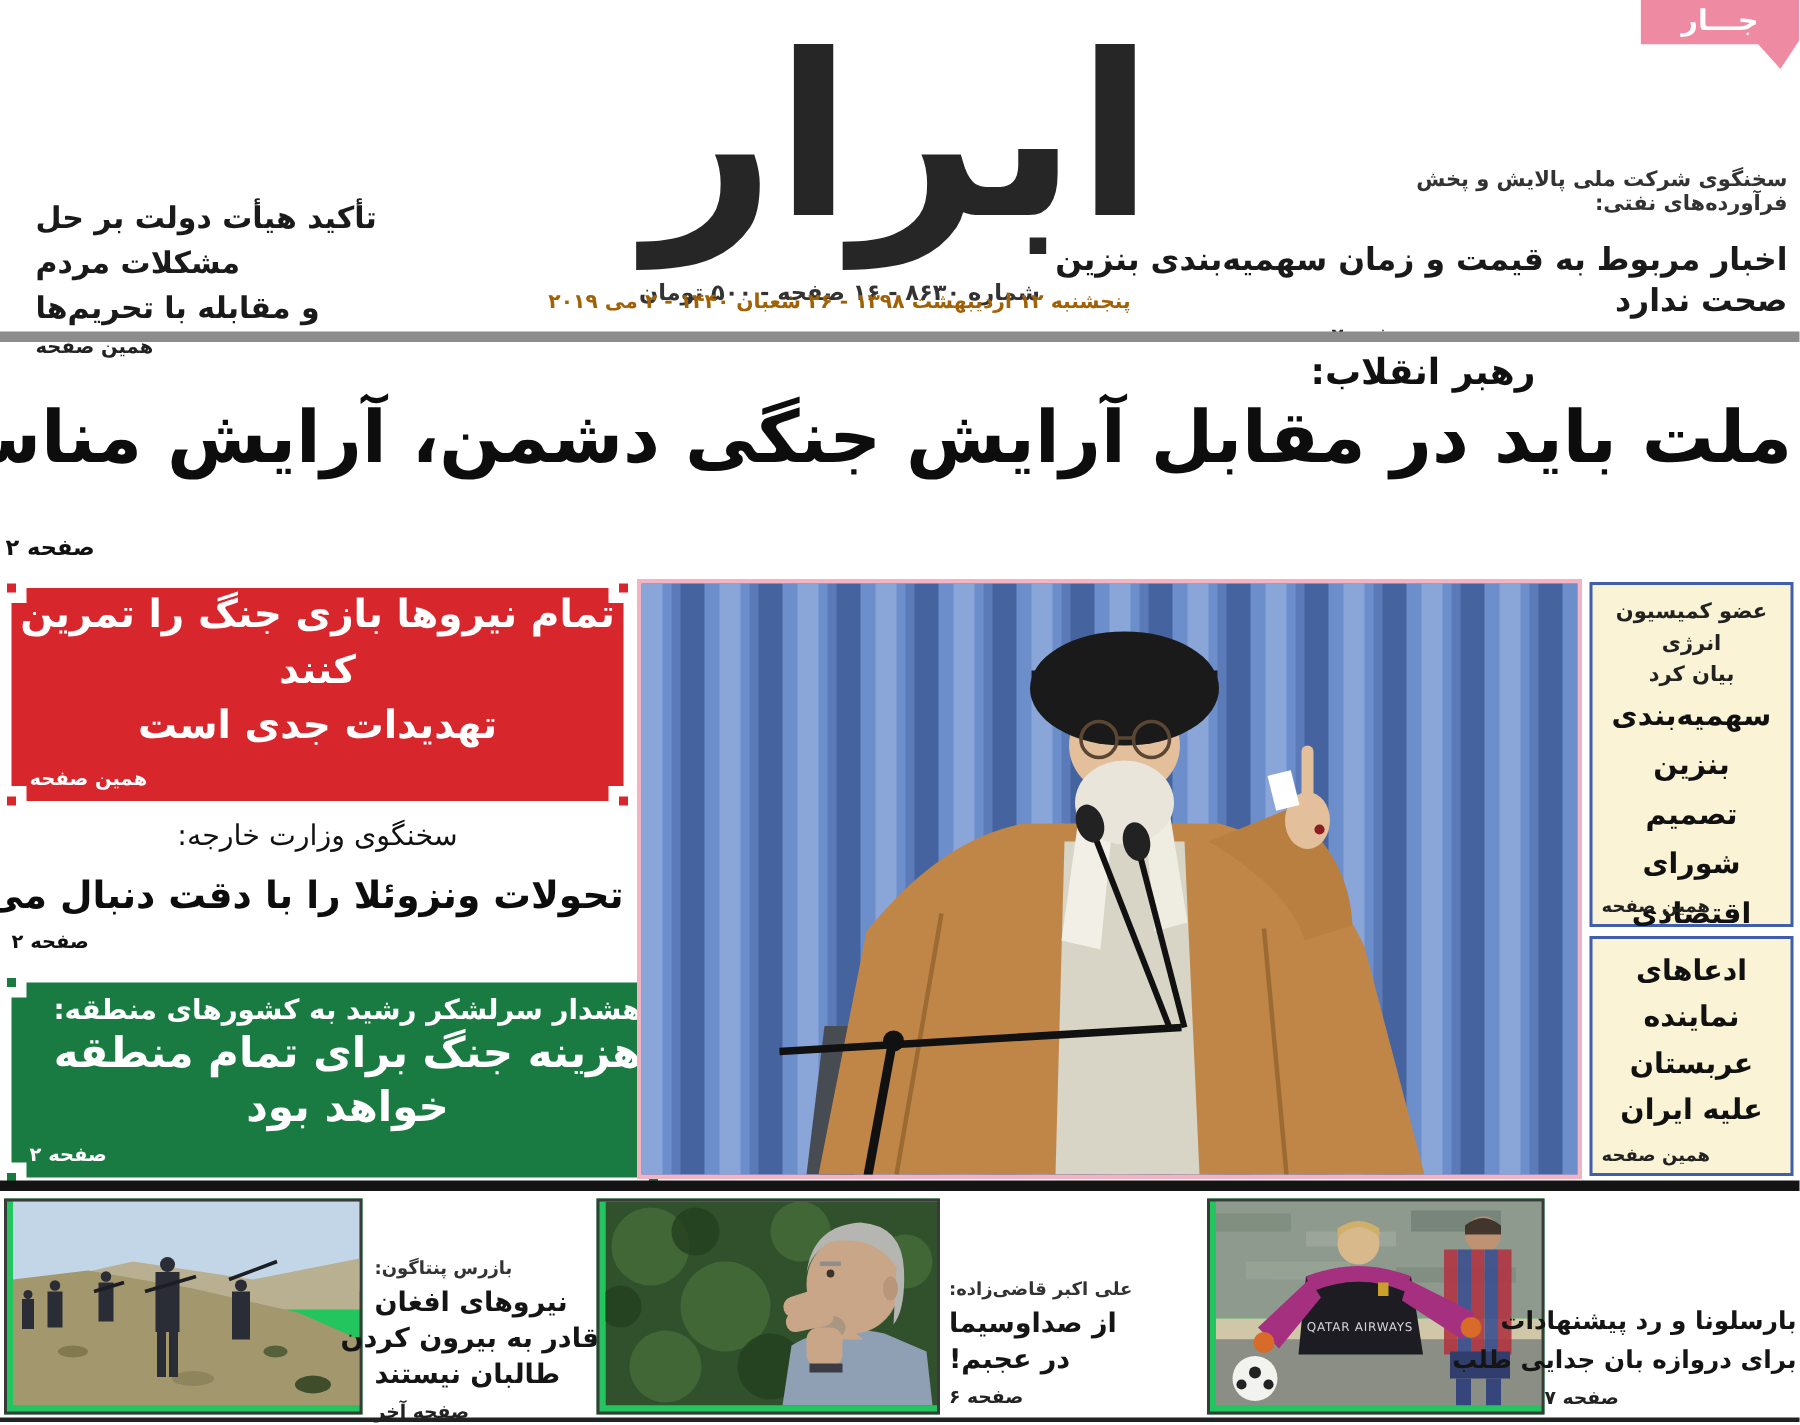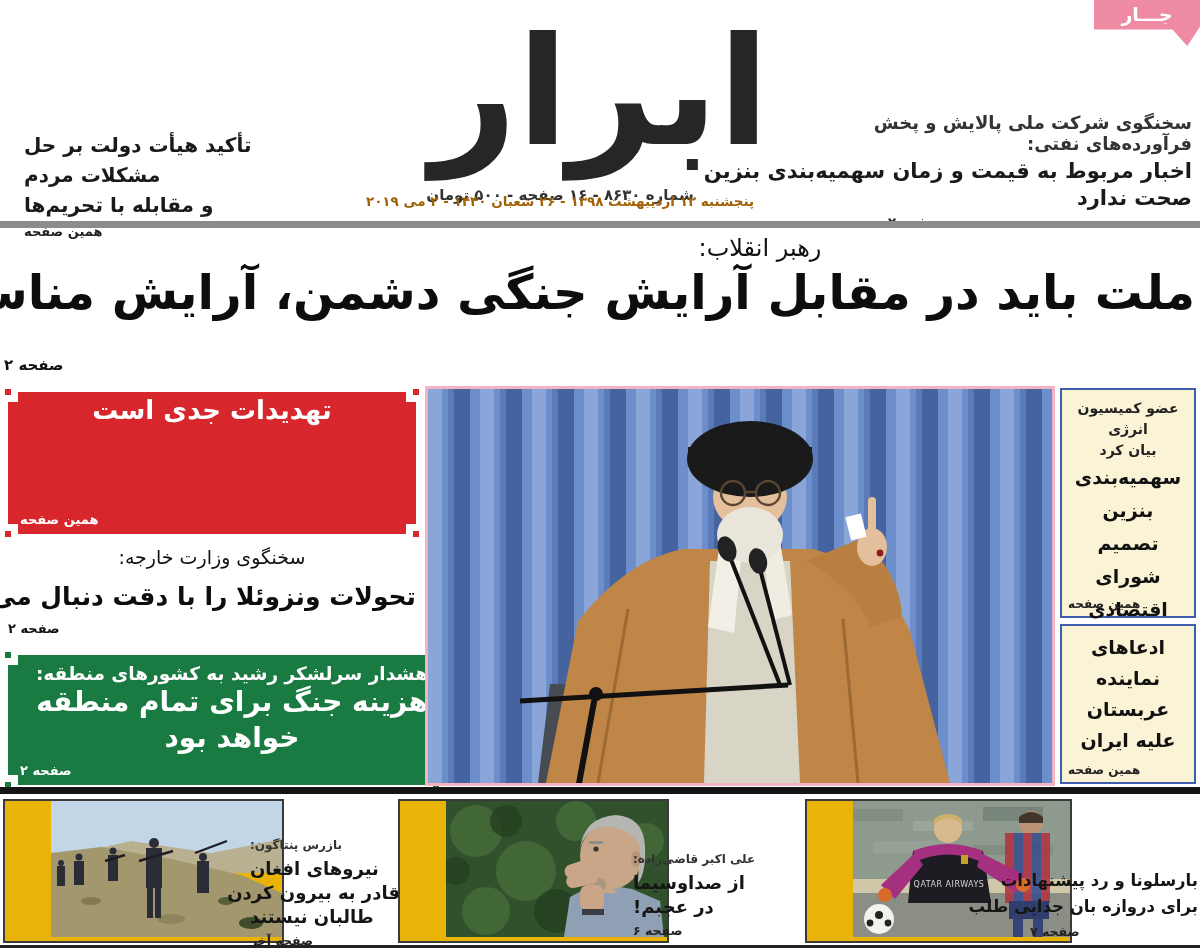--- a/index.html
+++ b/index.html
@@ -21,27 +21,27 @@
     font-size:150px;font-weight:bold;color:#262626;line-height:196px;
   }
   .issue-line{position:absolute;top:186px;left:340px;width:440px;text-align:center;
     font-size:15px;font-weight:bold;color:#333;}
   .date-line{position:absolute;top:193px;left:340px;width:440px;text-align:center;
     font-size:13.5px;font-weight:700;color:#a16207;}
   .header-left{position:absolute;top:130px;left:24px;width:300px;text-align:left;direction:rtl;}
   .header-left .h-line{font-size:20px;font-weight:bold;line-height:30px;color:#1a1a1a;}
   .header-left .pref{margin-top:4px;font-size:13px;font-weight:bold;color:#222;}
   .header-right{position:absolute;top:112px;right:8px;width:332px;text-align:right;}
-  .header-right .kick{font-size:18px;font-weight:600;color:#333;margin-bottom:4px;}
+  .header-right .kick{font-size:14px;font-weight:600;color:#333;margin-bottom:16px;}
   .header-right .h-line{font-size:21px;font-weight:bold;line-height:27px;color:#1a1a1a;white-space:nowrap;}
   .header-right .pref{margin-top:3px;font-size:13px;font-weight:bold;color:#222;padding-left:28px;text-align:left;}
   .gray-rule{position:absolute;top:221px;left:0;width:1200px;height:7px;background:#8c8c8c;}
   
-  .lead-kicker{position:absolute;top:234px;left:460px;width:600px;text-align:center;
-    font-size:24px;font-weight:400;color:#111;}
+  .lead-kicker{position:absolute;top:234px;left:424px;width:600px;text-align:right;
+    font-size:24px;font-weight:700;color:#111;}
   .lead-headline{position:absolute;top:264px;left:5px;width:1190px;text-align:center;
     font-size:48px;font-weight:bold;color:#0d0d0d;white-space:nowrap;}
   .lead-pref{position:absolute;top:356px;left:4px;font-size:15px;font-weight:bold;color:#111;}
   
   .story-box{position:absolute;overflow:visible;}
   .red-box{top:392px;left:8px;width:408px;height:142px;background:#d8262d;color:#fff;}
   .green-box{top:655px;left:8px;width:408px;height:130px;background:#1a7b42;color:#fff;padding-left:20px;}
   .box-kicker{text-align:center;font-size:20px;font-weight:600;padding-top:9px;}
   .green-box .box-kicker{font-size:18.5px;padding-top:8px;}
   .box-line{text-align:center;font-size:26px;font-weight:bold;line-height:37px;}
@@ -70,21 +70,21 @@
   .side-box.b2{top:624px;height:156px;}
   .side-kick{font-size:14px;font-weight:600;line-height:21px;padding-top:8px;color:#222;}
   .side-line{font-size:19px;font-weight:bold;line-height:33px;color:#111;}
   .side-box.b2 .side-line{line-height:31px;}
   .side-box.b2 .side-line:first-child{padding-top:6px;}
   .side-pref{position:absolute;left:6px;bottom:5px;font-size:12px;font-weight:bold;color:#222;}
   
   .black-rule{position:absolute;top:787px;left:0;width:1200px;height:7px;background:#141414;}
   .bottom-edge{position:absolute;top:945px;left:0;width:1200px;height:3px;background:#222;}
   
-  .b-photo{position:absolute;top:799px;height:140px;border:2px solid #3a3a3a;background:#eab308;padding-left:42px;}
+  .b-photo{position:absolute;top:799px;height:140px;border:2px solid #3a3a3a;background:#22c55e;}
   .b-photo svg{display:block;}
   .b-photo.p1{left:3px;width:235px;}
   .b-photo.p2{left:398px;width:225px;}
   .b-photo.p3{left:805px;width:221px;}
   .b-text{position:absolute;direction:rtl;text-align:left;}
   .b-text .kick{font-size:12px;font-weight:600;color:#333;margin-bottom:5px;}
   .b-text .h-line{font-size:18px;font-weight:bold;line-height:24px;color:#151515;white-space:nowrap;}
   .b-text .pref{margin-top:4px;font-size:12.5px;font-weight:bold;color:#222;}
   .b-text.t1{top:838px;left:250px;width:150px;}
   .b-text.t2{top:852px;left:633px;width:160px;}
@@ -126,20 +126,21 @@
 
   <div class="story-box red-box">
     <span class="notch tl"></span>
     <span class="notch tr"></span>
     <span class="notch bl"></span>
     <span class="notch br"></span>
     <span class="dot tl"></span>
     <span class="dot tr"></span>
     <span class="dot bl"></span>
     <span class="dot br"></span>
+    <div class="box-line">تمام نیروها بازی جنگ را تمرین کنند</div>
     <div class="box-line">تهدیدات جدی است</div>
     <div class="box-pref">همین صفحه</div>
   </div>
 
   <div class="white-story">
     <div class="kick">سخنگوی وزارت خارجه:</div>
     <div class="head">تحولات ونزوئلا را با دقت دنبال می‌کنیم</div>
     <div class="pref">صفحه ۲</div>
   </div>
 

